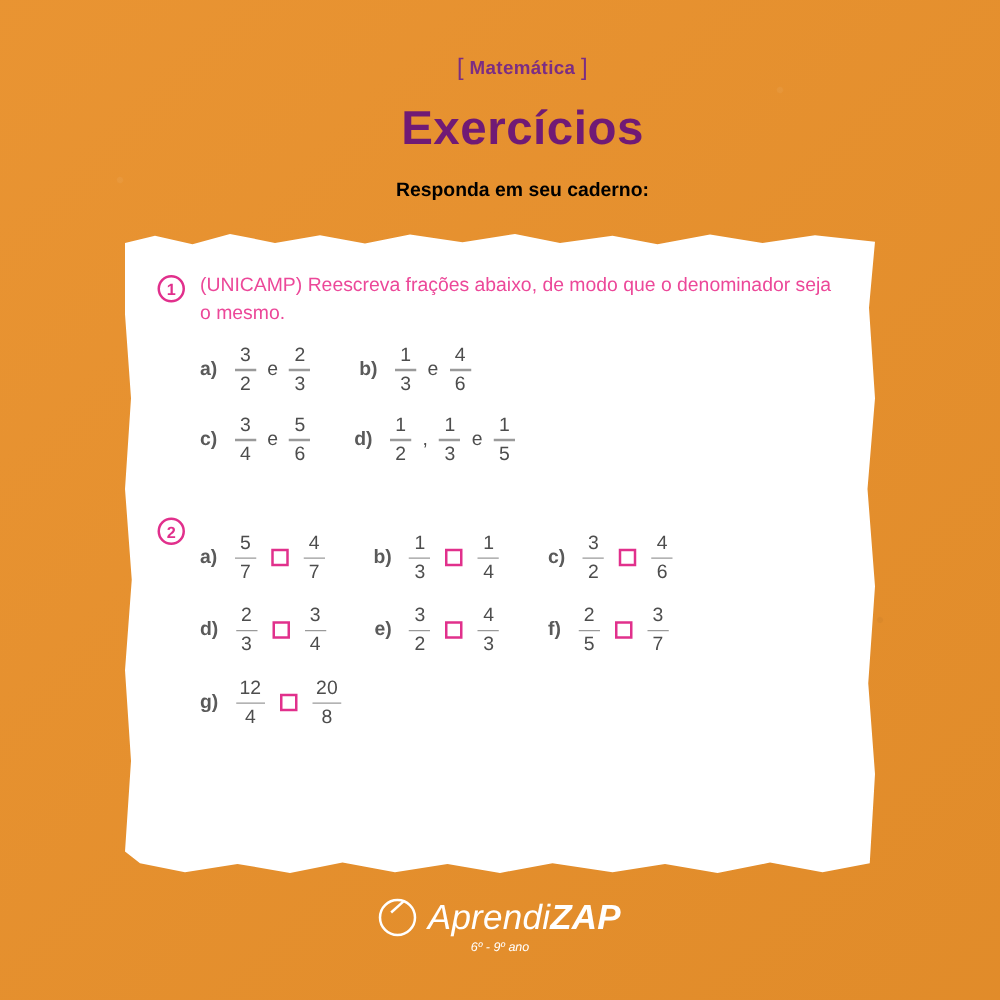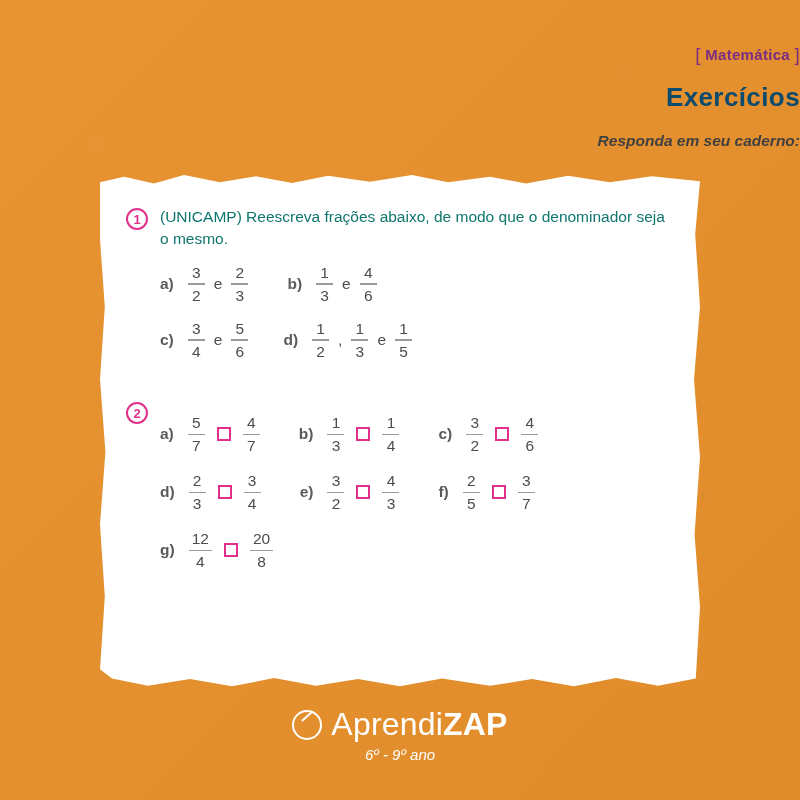--- a/index.html
+++ b/index.html
@@ -19,41 +19,40 @@
     background:
       radial-gradient(circle at 12% 18%, rgba(255,255,255,0.05) 0 2px, transparent 3px),
       radial-gradient(circle at 78% 9%, rgba(255,255,255,0.05) 0 2px, transparent 3px),
       radial-gradient(circle at 36% 76%, rgba(0,0,0,0.035) 0 3px, transparent 4px),
       radial-gradient(circle at 88% 62%, rgba(0,0,0,0.035) 0 2px, transparent 3px),
       radial-gradient(circle at 22% 52%, rgba(255,255,255,0.04) 0 2px, transparent 3px),
       linear-gradient(135deg, rgba(255,255,255,0.035), rgba(0,0,0,0.03));
     pointer-events: none;
   }
 
-  .header { position: relative; text-align: right; padding-top: 44px; padding-left: 36px; }
+  .header { position: relative; text-align: center; padding-top: 44px; padding-left: 36px; }
   .subject-wrap {
     color: #7b2d84;
     font-size: 15px;
     font-weight: bold;
     letter-spacing: 0.3px;
   }
   .bracket { color: #7b2d84; font-weight: normal; font-size: 19px; vertical-align: -1px; }
   .title {
-    color: #0c4a6e;
-    font-size: 26px;
+    color: #701a75;
+    font-size: 38px;
     font-weight: bold;
     margin-top: 16px;
     letter-spacing: 0.4px;
   }
   .instruction {
-    color: #404040;
+    color: #000000;
     font-size: 15.5px;
     font-weight: bold;
     margin-top: 19px;
-    font-style: italic;
   }
 
   
   .sheet-wrap { position: relative; margin: 22px auto 0; width: 600px; }
   .sheet {
     position: relative;
     background: #ffffff;
     padding: 34px 26px 30px 26px;
     min-height: 518px;
     -webkit-clip-path: polygon(
@@ -82,21 +81,21 @@
     border-radius: 50%;
     color: #e1308c;
     font-size: 13px;
     font-weight: bold;
     display: flex; align-items: center; justify-content: center;
     margin-right: 12px;
     margin-top: 2px;
   }
   .q-body { flex: 1 1 auto; }
   .q-text {
-    color: #0f766e;
+    color: #ec4899;
     font-size: 15.5px;
     line-height: 1.42;
   }
   .q-text .inline-box {
     display: inline-block;
     width: 13px; height: 13px;
     border: 2px solid #e1308c;
     vertical-align: -1px;
     margin: 0 3px 0 1px;
   }
@@ -161,24 +160,24 @@
   }
   .pencil-circle::after {
     content: "";
     position: absolute;
     left: 8px; top: 8px;
     width: 13px; height: 2.2px;
     background: #ffffff;
     transform: rotate(-42deg);
     transform-origin: left center;
   }
-  .logo-text { font-size: 32px; letter-spacing: 0.2px; }
+  .logo-text { font-size: 28px; letter-spacing: 0.2px; font-style: italic; }
   .logo-text .light { font-weight: normal; }
   .logo-text .bold { font-weight: bold; }
-  .logo-sub { font-size: 15px; font-style: italic; margin-top: 3px; }
+  .logo-sub { font-size: 10px; font-style: italic; margin-top: 3px; }
 </style>
 </head>
 <body>
 
 <div class="texture"></div>
 
 <div class="header">
   <div class="subject-wrap">
     <span class="bracket">[</span>
     <span>Matemática</span>

